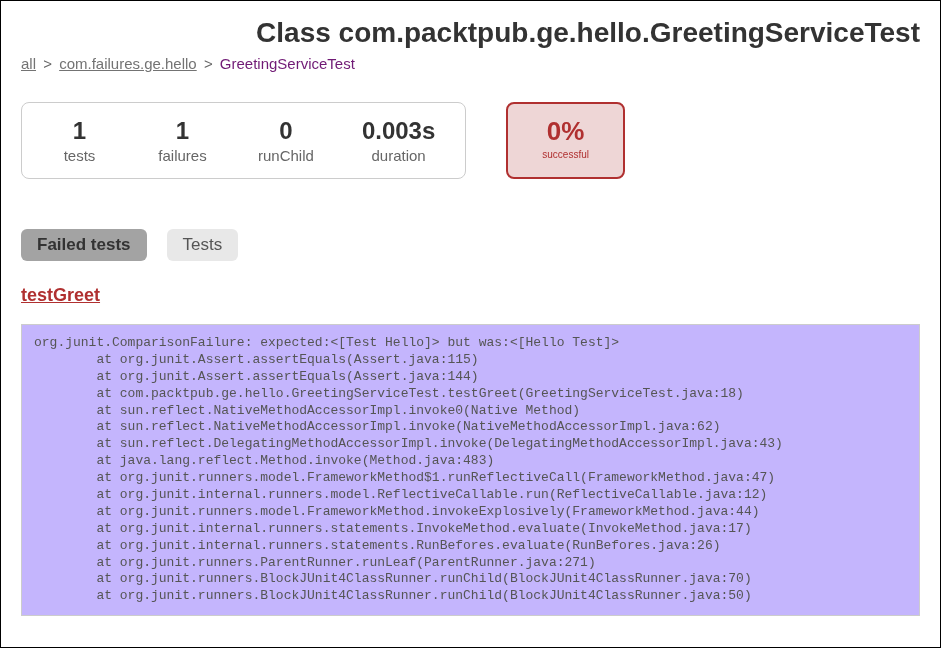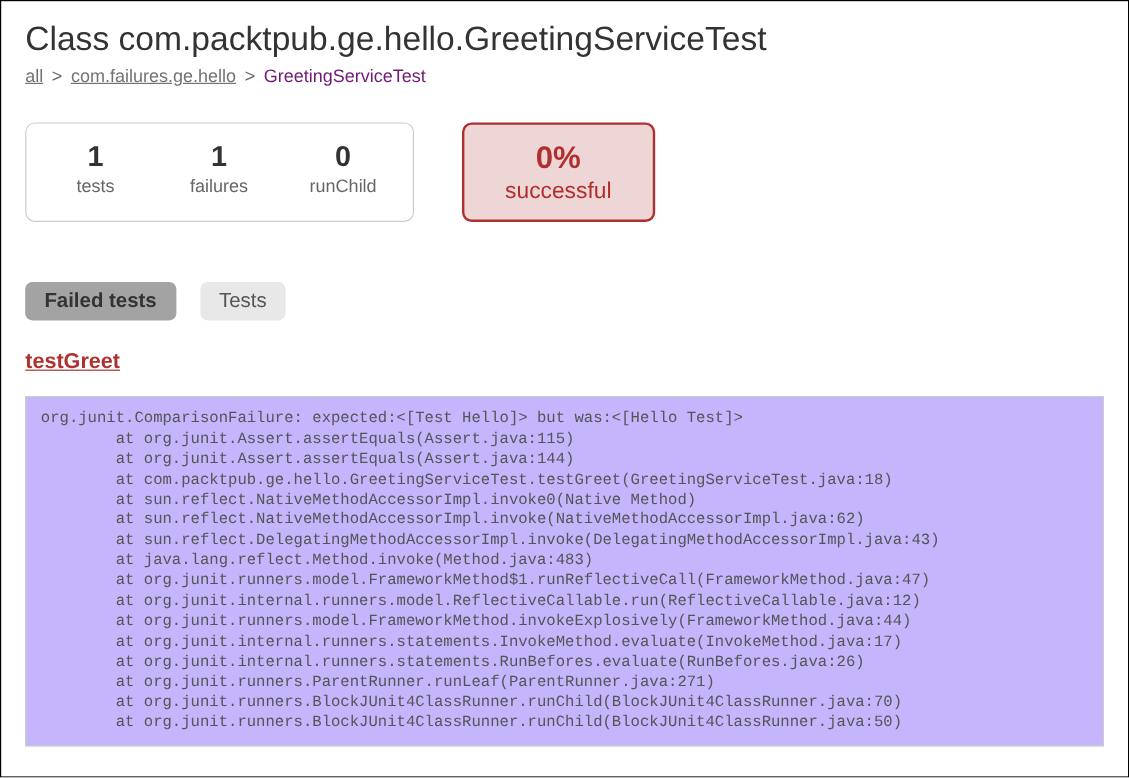--- a/index.html
+++ b/index.html
@@ -10,23 +10,24 @@
     }
     .frame {
       border: 1px solid #000;
       width: 941px;
       height: 648px;
       padding: 16px 20px 0 20px;
       overflow: hidden;
     }
     h1 {
       font-size: 28px;
-      font-weight: normal;
+      font-weight: bold;
       color: #333;
       margin-bottom: 6px;
+      text-align: right;
     }
     .breadcrumb {
       font-size: 15px;
       color: #666;
       margin-bottom: 30px;
     }
     .breadcrumb a {
       color: #737373;
     }
     .breadcrumb .sep { margin: 0 3px; color: #666; }
@@ -64,21 +65,21 @@
       padding: 12px 34px;
       text-align: center;
     }
     .success-box .value {
       font-size: 26px;
       font-weight: bold;
       color: #b03030;
       margin-bottom: 2px;
     }
     .success-box .label {
-      font-size: 19px;
+      font-size: 10px;
       color: #b03030;
       text-align: center;
     }
     .tabs {
       display: flex;
       gap: 20px;
       margin-bottom: 24px;
     }
     .tab {
       padding: 6px 16px;
@@ -135,20 +136,24 @@
         <div class="label">tests</div>
       </div>
       <div class="stat">
         <div class="value">1</div>
         <div class="label">failures</div>
       </div>
       <div class="stat">
         <div class="value">0</div>
         <div class="label">runChild</div>
       </div>
+      <div class="stat">
+        <div class="value">0.003s</div>
+        <div class="label">duration</div>
+      </div>
     </div>
 
     <div class="success-box">
       <div class="value">0%</div>
       <div class="label">successful</div>
     </div>
   </div>
 
   <div class="tabs">
     <div class="tab active">Failed tests</div>

